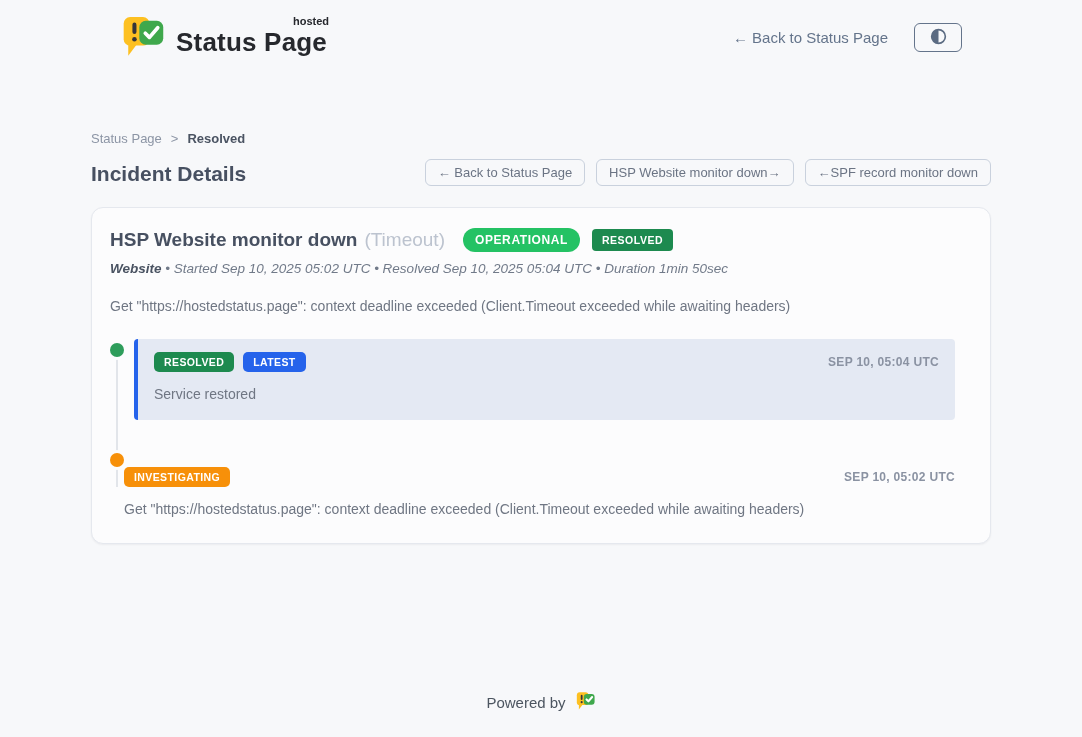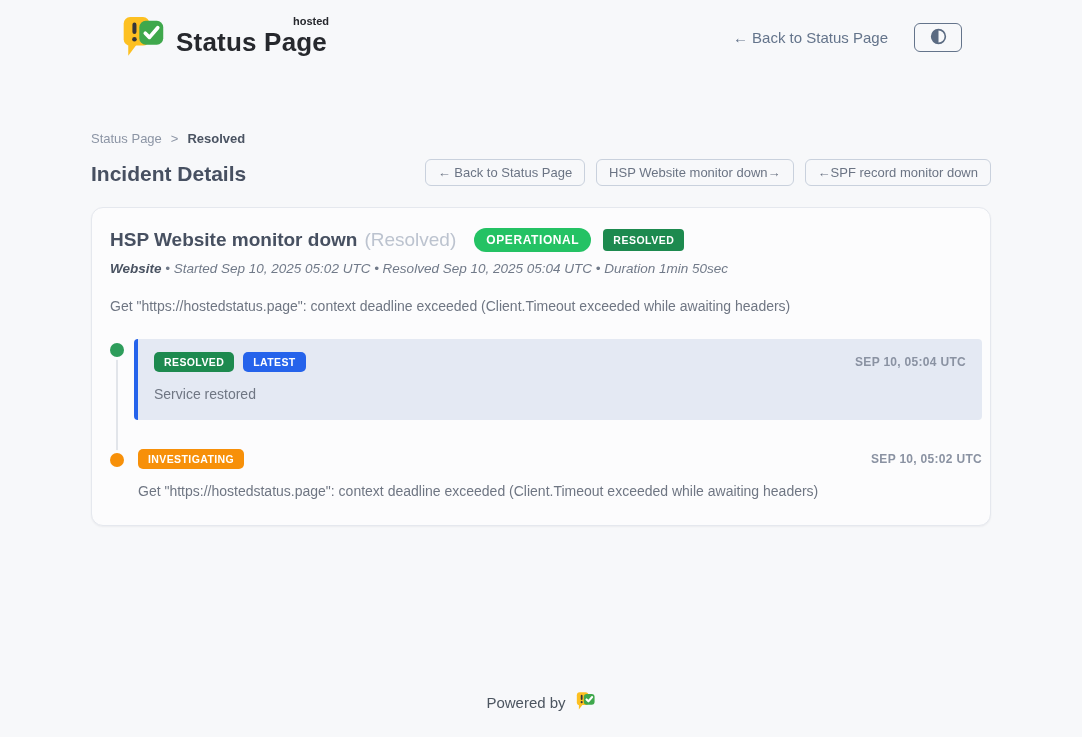--- a/index.html
+++ b/index.html
@@ -22,35 +22,35 @@
   .main { width: 900px; margin: 70px auto 0; }
   .breadcrumb { display: flex; align-items: center; gap: 9px; font-size: 13px; color: #8c95a5; }
   .breadcrumb .crumb-root { color: #8c95a5; text-decoration: none; cursor: pointer; }
   .breadcrumb .crumb-current { color: #4a5362; font-weight: 700; }
   .title-row { margin-top: 13px; display: flex; align-items: flex-end; justify-content: space-between; }
   .page-title { font-size: 21px; font-weight: 700; color: #475061; }
   .nav-buttons { display: flex; gap: 11px; }
   .nav-btn { font-family: "Liberation Sans", sans-serif; font-size: 13px; color: #6b7484; background: transparent; border: 1px solid #c9d1dd; border-radius: 6px; padding: 5px 12px; cursor: pointer; }
 
   
-  .card { margin-top: 21px; background: #fcfcfd; border: 1px solid #e5e8ee; border-radius: 12px; padding: 20px 8px 26px 18px; box-shadow: 0 1px 2px rgba(16,24,40,.05); }
+  .card { margin-top: 21px; background: #fcfcfd; border: 1px solid #e5e8ee; border-radius: 12px; padding: 20px 35px 26px 18px; box-shadow: 0 1px 2px rgba(16,24,40,.05); }
   .card-title-row { display: flex; align-items: center; }
   .card-title { font-size: 19px; font-weight: 700; color: #475061; }
   .card-title-component { font-size: 19px; font-weight: 500; color: #bcc3cf; margin-left: 7px; }
   .pill { margin-left: 18px; background: #24c264; color: #fff; font-size: 12px; font-weight: 700; letter-spacing: .6px; padding: 5px 12px; border-radius: 999px; }
   .state-badge { margin-left: 12px; background: #1d8a4f; color: #fff; font-size: 10.5px; font-weight: 700; letter-spacing: .5px; padding: 5px 10px; border-radius: 4px; }
   .meta { margin-top: 9px; font-size: 13.5px; color: #717a89; font-style: italic; }
   .meta .meta-service { font-weight: 700; color: #4a5362; }
   .description { margin-top: 22px; font-size: 14px; color: #6f7683; }
 
   
   .timeline { margin-top: 25px; position: relative; }
   .timeline-line { position: absolute; left: 6px; top: 18px; bottom: 30px; width: 2px; background: #e2e5ea; }
   .t-item { display: flex; position: relative; }
-  .t-item + .t-item { margin-top: 29px; }
+  .t-item + .t-item { margin-top: 29px; flex-direction: column; }
   .t-dot { flex: 0 0 14px; width: 14px; height: 14px; border-radius: 50%; margin-top: 4px; box-shadow: 0 0 0 3px #fcfcfd; position: relative; z-index: 1; }
   .t-body { flex: 1; margin-left: 10px; }
   .t-body.highlight { background: #e4e9f3; border-left: 4px solid #2563eb; border-radius: 4px; padding: 13px 16px 18px; }
   .t-head { display: flex; align-items: center; gap: 9px; }
   .t-badge { color: #fff; font-size: 10.5px; font-weight: 700; letter-spacing: .4px; padding: 4px 10px; border-radius: 5px; }
   .t-time { margin-left: auto; font-size: 12px; font-weight: 700; letter-spacing: .3px; color: #8a92a2; }
   .t-msg { margin-top: 14px; font-size: 14px; color: #6f7683; }
   .t-body.plain { margin-left: 14px; }
 
   
@@ -108,21 +108,21 @@
       <div class="nav-buttons">
         <button class="nav-btn">← Back to Status Page</button>
         <button class="nav-btn">HSP Website monitor down→</button>
         <button class="nav-btn">←SPF record monitor down</button>
       </div>
     </div>
 
     <div class="card">
       <div class="card-title-row">
         <span class="card-title">HSP Website monitor down</span>
-        <span class="card-title-component">(Resolved)</span>
+        <span class="card-title-component">(Timeout)</span>
         <span class="pill" style="background: rgb(36, 194, 100);">OPERATIONAL</span>
         <span class="state-badge" style="background: rgb(29, 138, 79);">RESOLVED</span>
       </div>
 
       <div class="meta">
         <span class="meta-service">Website</span>
         <span>• Started Sep 10, 2025 05:02 UTC • Resolved Sep 10, 2025 05:04 UTC • Duration 1min 50sec</span>
       </div>
 
       <div class="description">Get "https://hostedstatus.page": context deadline exceeded (Client.Timeout exceeded while awaiting headers)</div>

